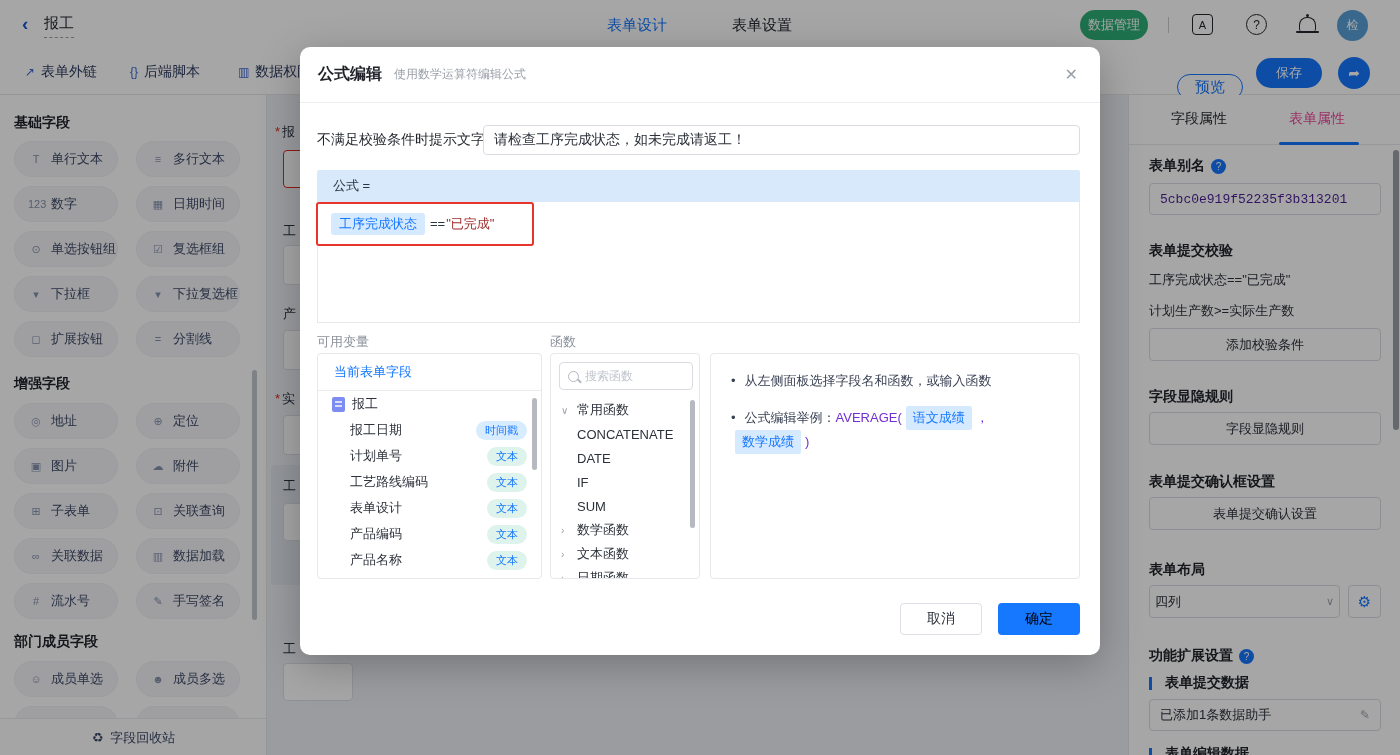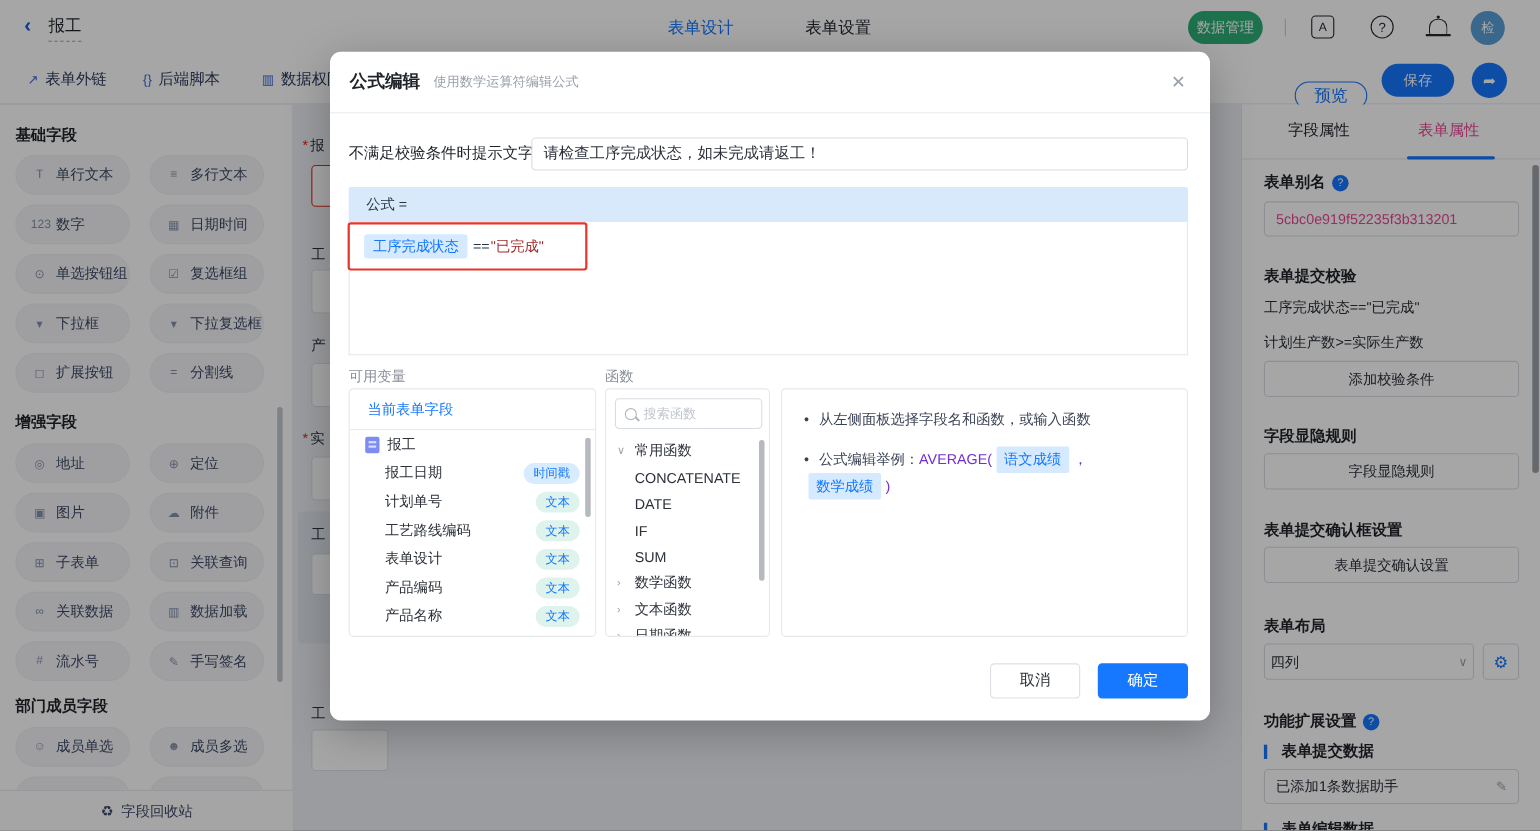--- a/index.html
+++ b/index.html
@@ -43,21 +43,21 @@
   .cv-block{position:absolute;background:#e2e6ee;border-radius:4px;}
   .pg-thumb{position:absolute;left:1393px;top:150px;width:6px;height:280px;background:#9ba1a8;border-radius:3px;z-index:3;}
   
   .rsb{position:absolute;left:1128px;top:95px;width:272px;height:660px;background:#fff;border-left:1px solid #e4e6ea;box-sizing:border-box;overflow:hidden;z-index:2;}
   .rsb-tabs{position:absolute;left:0;top:0;width:272px;height:50px;border-bottom:1px solid #e8eaee;box-sizing:border-box;}
   .rsb-tab{position:absolute;top:15px;font-size:14px;color:#23272e;}
   .rsb-tab.active{color:#ec4899;}
   .rsb-underline{position:absolute;left:150px;top:47px;width:80px;height:3px;background:#1677ff;border-radius:2px;}
   .r-title{position:absolute;left:20px;font-size:14px;font-weight:bold;color:#1f2329;display:flex;align-items:center;gap:6px;}
   .qic{display:inline-flex;width:15px;height:15px;border-radius:50%;background:#1677ff;color:#fff;font-size:10px;align-items:center;justify-content:center;font-weight:normal;}
-  .r-input{position:absolute;left:20px;width:232px;height:32px;border:1px solid #d9dce3;border-radius:4px;box-sizing:border-box;display:flex;align-items:center;padding:0 10px;font-size:13px;color:#ec4899;background:#fff;}
+  .r-input{position:absolute;left:20px;width:232px;height:32px;border:1px solid #d9dce3;border-radius:4px;box-sizing:border-box;display:flex;align-items:center;padding:0 10px;font-size:13px;color:#4c1d95;background:#fff;font-family:Liberation Mono, monospace;}
   .r-btn{position:absolute;left:20px;width:232px;height:33px;border:1px solid #d9dce3;border-radius:4px;box-sizing:border-box;display:flex;align-items:center;justify-content:center;font-size:13px;color:#2c313a;background:#fff;}
   .r-text{position:absolute;left:20px;font-size:13px;color:#2c313a;}
   .r-select{position:absolute;left:20px;width:191px;height:33px;border:1px solid #d9dce3;border-radius:4px;box-sizing:border-box;display:flex;align-items:center;padding:0 5px;font-size:13px;color:#2c313a;justify-content:space-between;background:#fff;}
   .r-gear{position:absolute;left:219px;width:33px;height:33px;border:1px solid #d9dce3;border-radius:4px;box-sizing:border-box;display:flex;align-items:center;justify-content:center;color:#1677ff;font-size:15px;background:#fff;}
   .r-bar-label{position:absolute;left:20px;display:flex;align-items:center;gap:13px;font-size:14px;font-weight:bold;color:#1f2329;}
   .blue-bar{display:inline-block;width:3px;height:13px;background:#1677ff;}
   .r-box{position:absolute;left:20px;width:232px;height:32px;border:1px solid #d9dce3;border-radius:4px;box-sizing:border-box;display:flex;align-items:center;padding:0 10px;font-size:13px;color:#2c313a;justify-content:space-between;background:#fff;}
   .r-box .ed{color:#9aa0aa;font-size:12px;}
   
   .overlay{position:absolute;left:0;top:0;width:1400px;height:755px;background:rgba(0,0,0,.35);z-index:10;}
@@ -93,21 +93,21 @@
   .fn-row{height:24px;display:flex;align-items:center;padding:0 10px;font-size:13px;color:#2c313a;gap:6px;}
   .fn-row .chev{color:#9aa0aa;font-size:10px;width:10px;}
   .fn-row.item{padding-left:26px;}
   .fn-thumb{position:absolute;right:4px;top:46px;width:5px;height:128px;background:#b6b9bf;border-radius:3px;}
   .help-panel{padding:16px 20px;}
   .bullet{font-size:13px;color:#3a4254;margin-bottom:14px;display:flex;align-items:center;flex-wrap:wrap;line-height:22px;}
   .bullet::before{content:"•";color:#3a4254;margin-right:9px;}
   .purple{color:#722ed1;}
   .mini-token{display:inline-block;background:#d6eaff;color:#1677ff;border-radius:2px;padding:1px 7px;margin:0 4px;}
   .m-cancel{position:absolute;left:600px;top:556px;width:82px;height:32px;border:1px solid #dcdfe6;border-radius:4px;box-sizing:border-box;display:flex;align-items:center;justify-content:center;font-size:14px;color:#2c313a;background:#fff;}
-  .m-ok{position:absolute;left:698px;top:556px;width:82px;height:32px;border-radius:4px;display:flex;align-items:center;justify-content:center;font-size:14px;color:#ffffff;background:#1677ff;}
+  .m-ok{position:absolute;left:698px;top:556px;width:82px;height:32px;border-radius:4px;display:flex;align-items:center;justify-content:center;font-size:14px;color:#000000;background:#1677ff;}
 </style>
 </head>
 <body>
 
 <div class="screen">
 
   <div class="navbar">
     <span class="back-ic">‹</span>
     <span class="nav-title">报工</span>
     <span class="nav-tab active" style="left:607px;">表单设计</span>

